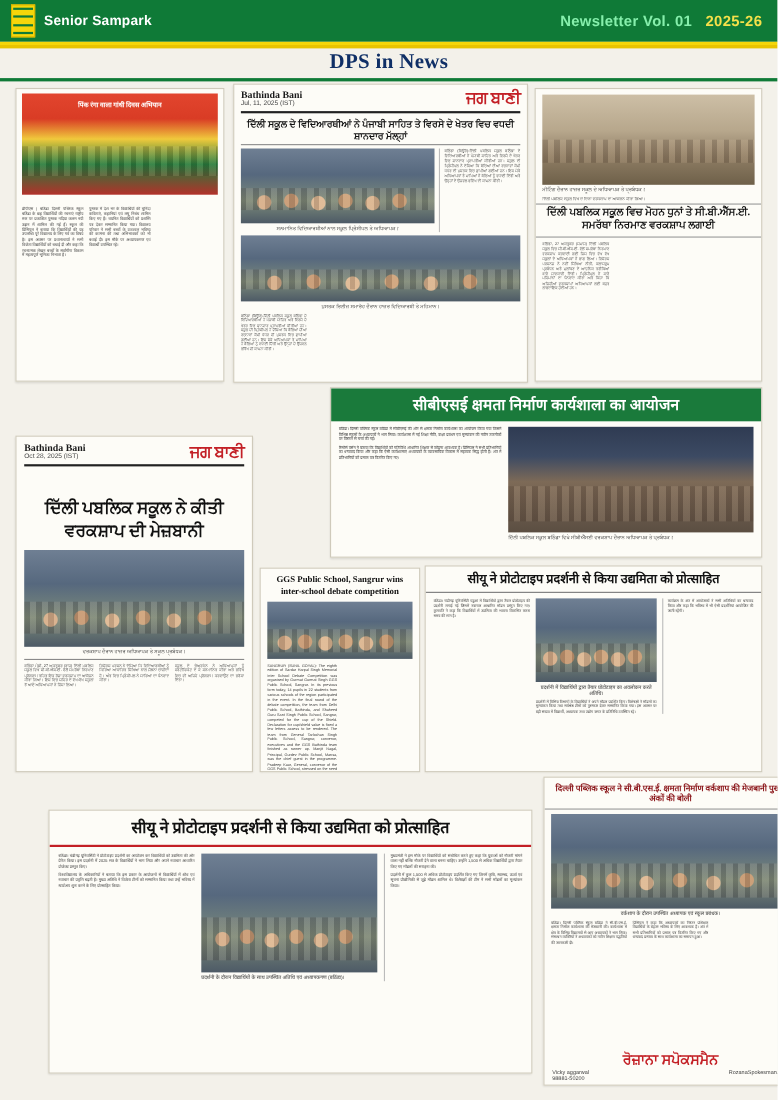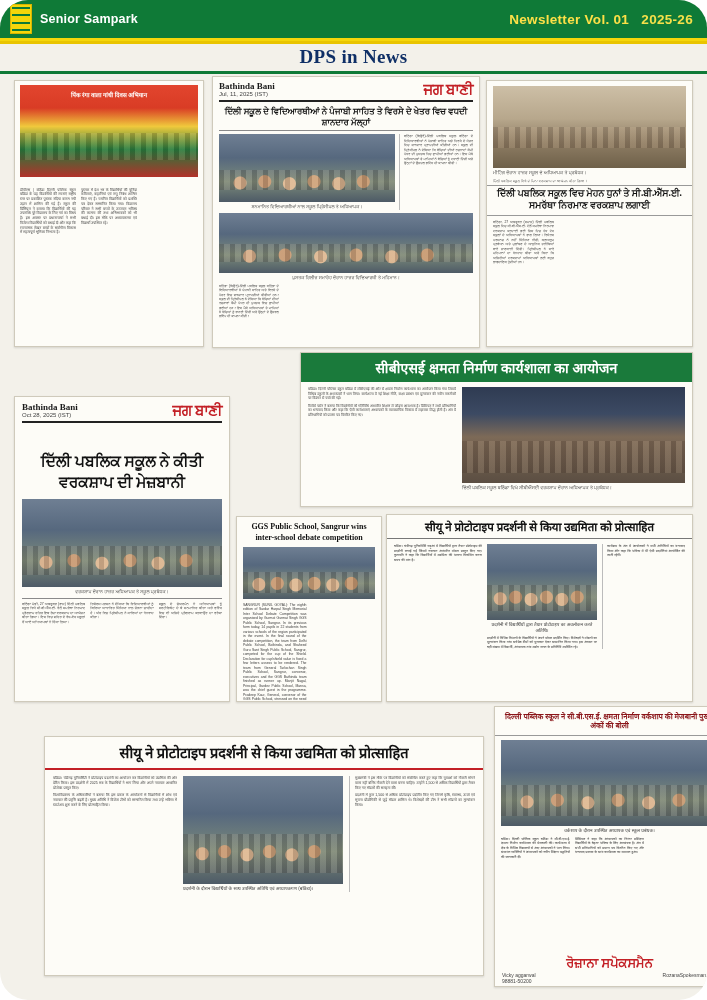--- a/index.html
+++ b/index.html
@@ -7,21 +7,20 @@
     margin: 0; padding: 0;
     width: 707px; height: 1000px;
     background: #ffffff;
     font-family: "Liberation Sans", sans-serif;
   }
   .page {
     position: relative;
     width: 707px; height: 1000px;
     background: #f3f1ea;
     overflow: hidden;
-    border-radius: 28px;
   }
   
   .topbar {
     position: absolute; top: 0; left: 0; width: 707px; height: 38px;
     background: #0f7a37;
     display: flex; align-items: center; justify-content: space-between;
     padding: 0 14px 0 10px;
   }
   .topbar .left {
     display: flex; align-items: center; gap: 8px;
@@ -32,21 +31,21 @@
     display: flex; flex-direction: column; justify-content: space-between;
     padding: 2px 1px;
   }
   .logo-block i { display: block; height: 2px; background: #0f7a37; }
   .brand {
     color: #ffffff; font-size: 12.5px; font-weight: bold; letter-spacing: .2px;
   }
   .issue {
     color: #f5e04a; font-size: 13.5px; font-weight: bold; letter-spacing: .3px;
   }
-  .issue .vol { color: #fde047; }
+  .issue .vol { color: #86efac; }
   .ruler {
     position: absolute; top: 38px; left: 0; width: 707px; height: 6px;
     background: linear-gradient(to bottom, #f5d60a 0 3px, #e9c400 3px 6px);
   }
   .section-title {
     position: absolute; top: 46px; left: 0; width: 707px;
     text-align: center;
     font-size: 19px; font-weight: bold; color: #0f2f66;
     letter-spacing: .3px;
     font-family: "Liberation Serif", serif;

